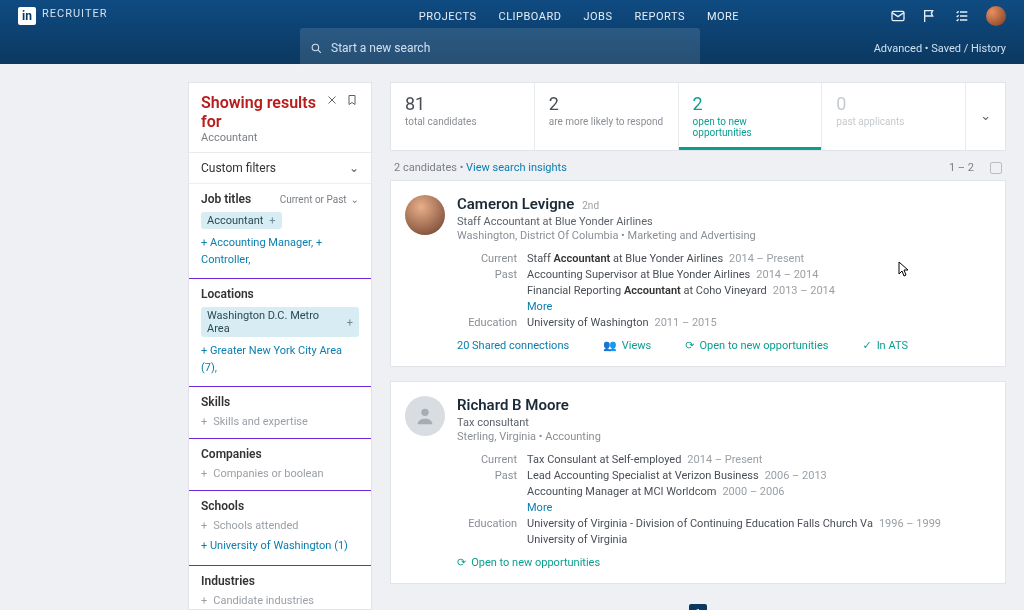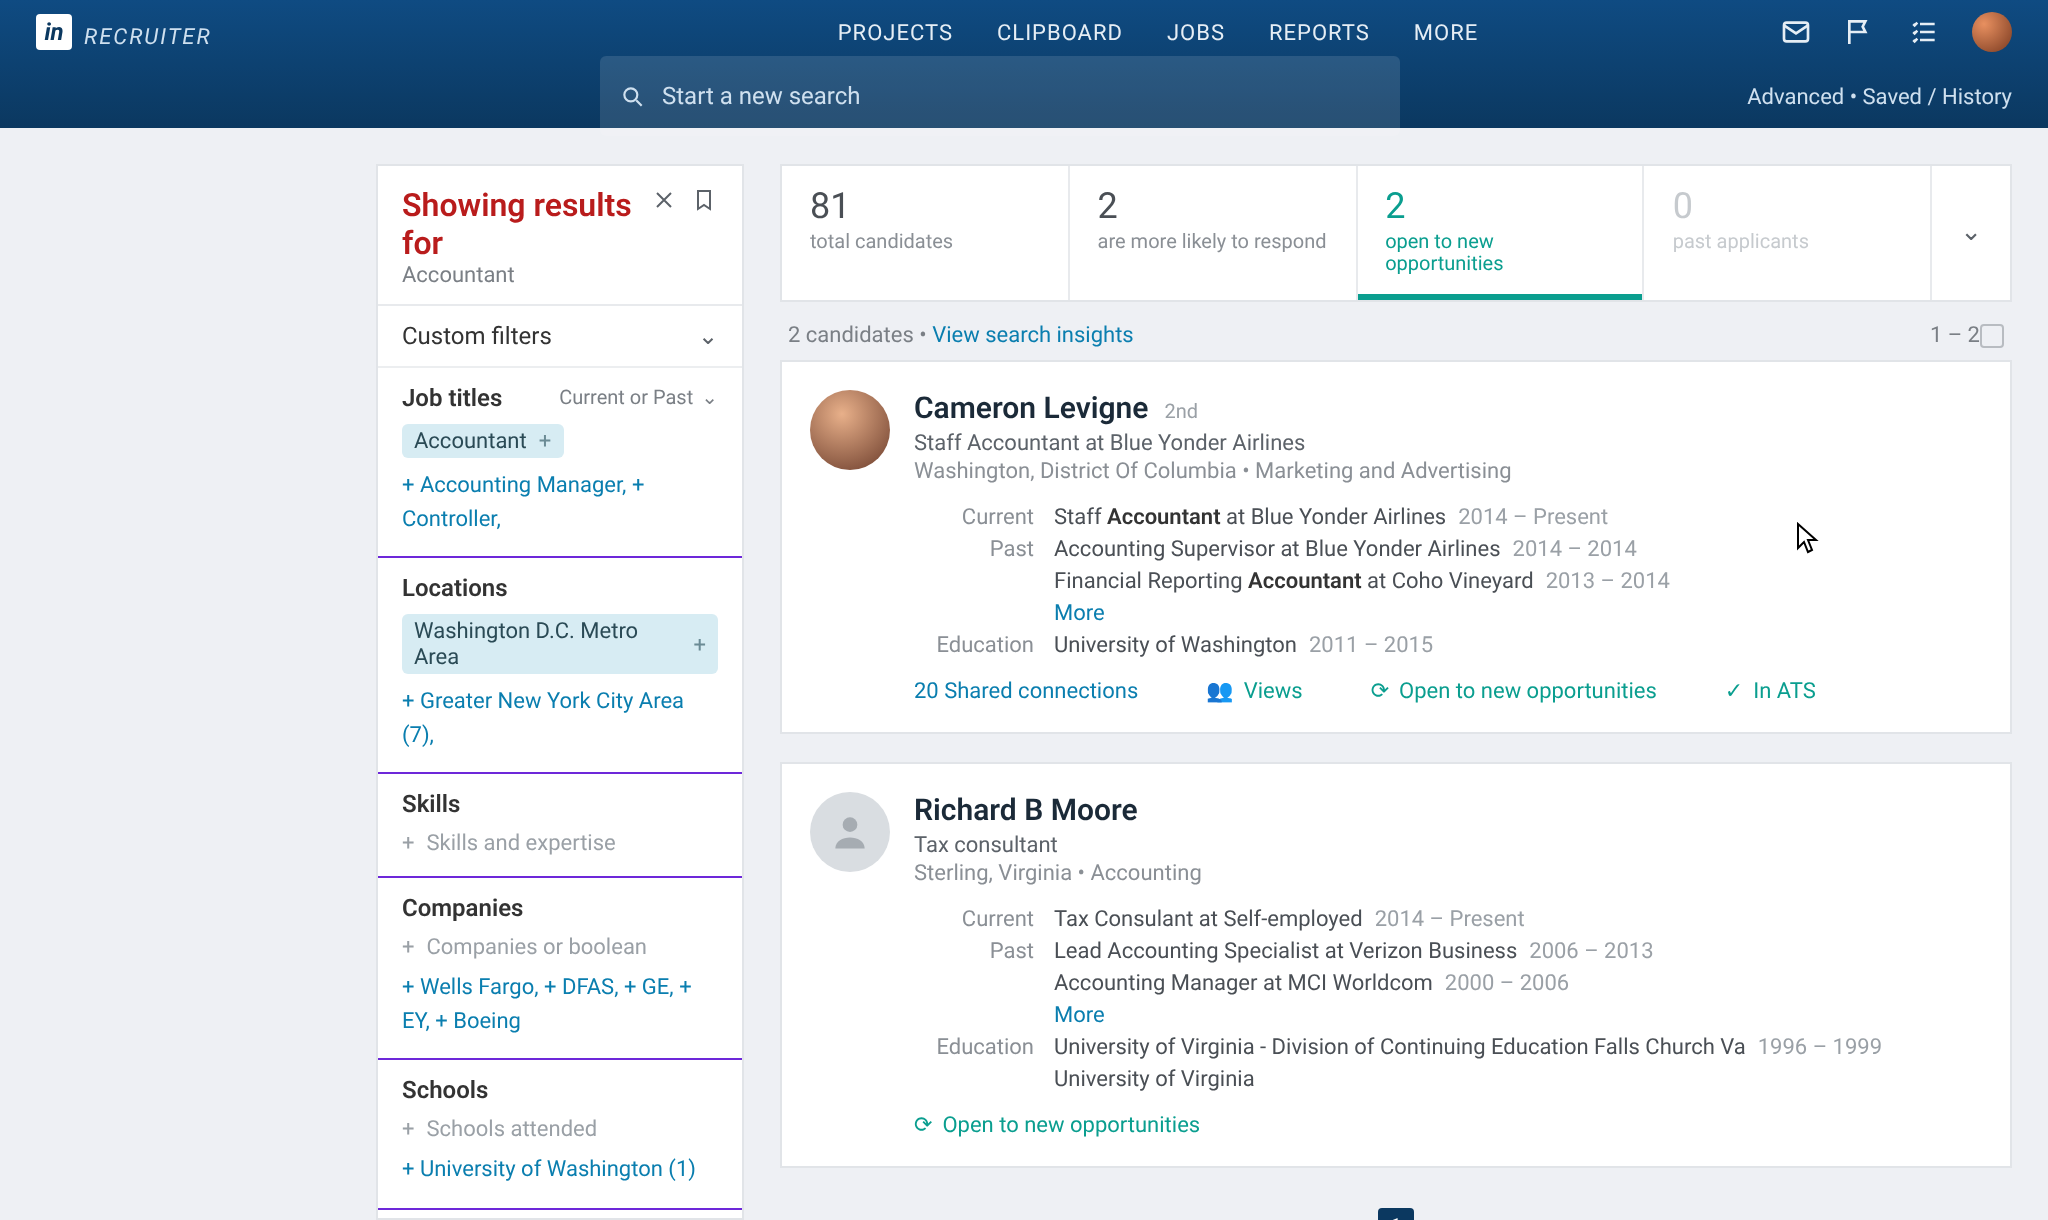--- a/index.html
+++ b/index.html
@@ -1,21 +1,21 @@
 <!DOCTYPE html>
 <html><head>
 <meta charset="utf-8">
 <style>
   * { margin:0; padding:0; box-sizing:border-box; font-family:-apple-system,BlinkMacSystemFont,"Segoe UI",Roboto,Arial,sans-serif; }
   body { background:#eef0f4; color:#333; font-size:13px; width:1024px; height:610px; overflow:hidden; }
 
   
   .header { background:linear-gradient(#0f4b82,#0b3860); color:#fff; height:64px; }
   .header-row1 { display:flex; align-items:center; height:32px; padding:0 18px; }
-  .brand { display:flex; align-items:flex-end; gap:6px; flex:0 0 250px;font-style:italic; }
+  .brand { display:flex; align-items:flex-start; gap:6px; flex:0 0 250px; }
   .brand-logo { width:18px; height:18px; background:#fff; color:#0b3860; font-weight:700; font-size:12px; display:flex; align-items:center; justify-content:center; border-radius:2px; }
   .brand-name { font-size:11px; letter-spacing:1px; color:#cfe0ef; }
   .nav { display:flex; gap:22px; flex:1; justify-content:center; }
   .nav a { color:#e6eef5; font-size:11px; letter-spacing:.5px; text-decoration:none; cursor:pointer; }
   .header-icons { display:flex; gap:16px; align-items:center; }
   .hicon { width:16px; height:16px; display:flex; align-items:center; justify-content:center; color:#e6eef5; cursor:pointer; }
   .avatar-sm { width:20px; height:20px; border-radius:50%; background:radial-gradient(circle at 30% 30%, #e89060, #7a3a20); }
 
   .header-row2 { display:flex; align-items:center; height:32px; padding:0 18px 0 300px; gap:14px; }
   .search { flex:0 0 400px; height:40px; background:rgba(255,255,255,.12); border-radius:3px; display:flex; align-items:center; padding:0 10px; gap:8px; color:#cfe0ef; cursor:text; }
@@ -52,21 +52,21 @@
   .stat:last-of-type { flex:0 0 32px; display:flex; align-items:center; justify-content:center; color:#5c6269; border-right:none; }
   .stat .num { font-size:18px; color:#4a4f55; }
   .stat .lab { font-size:10px; color:#8a8f95; margin-top:2px; }
   .stat.active .num { color:#0a9e8f; }
   .stat.active .lab { color:#0a9e8f; }
   .stat.active { box-shadow: inset 0 -3px 0 #0a9e8f; }
   .stat.dim .num, .stat.dim .lab { color:#c6cace; }
 
   .list-head { display:flex; align-items:center; padding:10px 4px 6px; font-size:11px; color:#7a7f85; }
   .list-head a { color:#0a7eaf; }
-  .list-head .right { margin-left:auto; display:flex; align-items:center; gap:0; }
+  .list-head .right { margin-left:auto; display:flex; align-items:center; gap:16px; }
   .checkbox { width:12px; height:12px; border:1px solid #b8bcc1; border-radius:2px; cursor:pointer; }
 
   .card { background:#fff; border:1px solid #e1e4e8; padding:14px 16px 14px 14px; margin-bottom:14px; display:flex; gap:12px; }
   .avatar { width:40px; height:40px; border-radius:50%; background:#d9dde1; flex-shrink:0; display:flex; align-items:center; justify-content:center; color:#a6acb2; }
   .avatar.photo { background: radial-gradient(circle at 40% 30%, #e8b08a, #6a3b2a); }
   .card-body { flex:1; }
   .name-row { display:flex; align-items:baseline; gap:8px; }
   .name { font-size:15px; font-weight:600; color:#1b2a38; }
   .deg { font-size:10px; color:#9aa0a6; }
   .headline { font-size:11px; color:#5c6269; margin-top:2px; }
@@ -193,21 +193,20 @@
           <span>Skills</span>
         </div>
       <div class="placeholder-add">Skills and expertise</div>
     </div>
 
     <div class="sb-section">
       <div class="title">
           <span>Companies</span>
         </div>
       <div class="placeholder-add">Companies or boolean</div>
-      <div class="suggest"><span>+ Wells Fargo,  + DFAS,  + GE,  + EY,  + Boeing</span></div>
     </div>
 
     <div class="sb-section">
       <div class="title">
           <span>Schools</span>
         </div>
       <div class="placeholder-add">Schools attended</div>
       <div class="suggest"><span>+ University of Washington (1)</span></div>
     </div>
 

